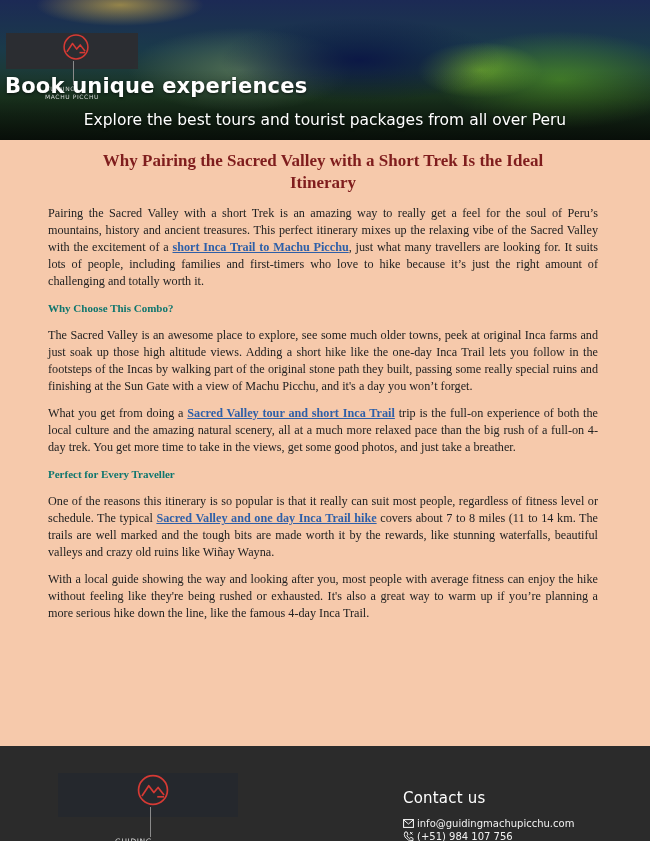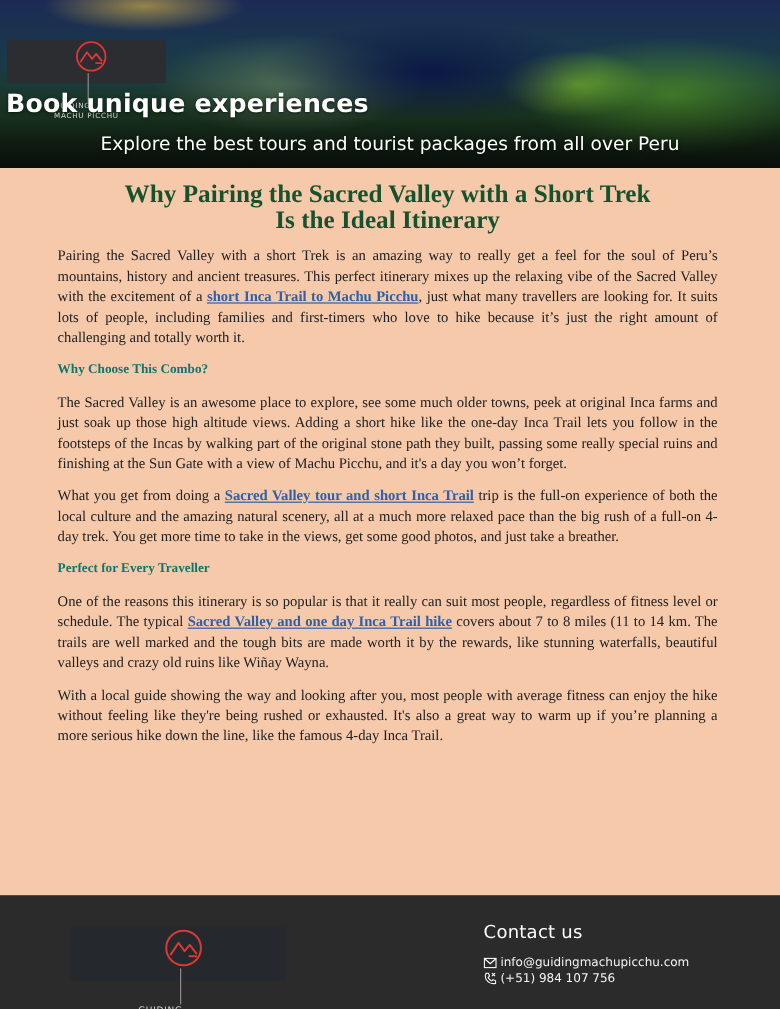--- a/index.html
+++ b/index.html
@@ -40,32 +40,32 @@
   .logo-text { font-family: "DejaVu Sans", sans-serif; color: #d9d9d9; text-transform: uppercase; line-height: 1.25; letter-spacing: 0.6px; }
   .logo-box.top .logo-mark { width: 28px; height: 28px; margin-left: 8px; }
   .logo-box.top .logo-sep { height: 24px; margin: 0 5px 0 8px; }
   .logo-box.top .logo-text { font-size: 6px; }
   .logo-box.bottom .logo-mark { width: 34px; height: 34px; margin-left: 10px; }
   .logo-box.bottom .logo-sep { height: 30px; margin: 0 6px 0 10px; }
   .logo-box.bottom .logo-text { font-size: 7.5px; }
 
   .article { position: absolute; left: 48px; top: 150px; width: 550px; }
   .article h1 {
-    font-family: "Liberation Serif", serif; font-weight: bold; font-size: 21px; line-height: 22px;
-    text-align: center; color: #14532d; padding: 0 50px; margin-bottom: 11px;
+    font-family: "Liberation Serif", serif; font-weight: bold; font-size: 17px; line-height: 22px;
+    text-align: center; color: #7f1d1d; padding: 0 50px; margin-bottom: 11px;
   }
   .article p {
     font-size: 12.2px; line-height: 17px; text-align: justify; color: #222; margin-bottom: 10px;
   }
   .article h2 { font-size: 11px; font-weight: bold; line-height: 17px; margin-bottom: 10px; color: #0f766e; }
   .article a { color: #2e5fa8; font-weight: bold; text-decoration: underline; }
 
   .footer { position: absolute; left: 0; top: 746px; width: 650px; height: 95px; background: #2b2b2b; }
   .contact { position: absolute; left: 403px; top: 768px; font-family: "DejaVu Sans", sans-serif; color: #ffffff; }
-  .contact-title { font-size: 15px; margin-bottom: 10px; letter-spacing: 0.2px; }
+  .contact-title { font-size: 15px; margin-bottom: 10px; letter-spacing: 0.2px; margin-top: 21px; }
   .contact-line { display: flex; align-items: center; font-size: 10px; line-height: 13px; color: #f2f2f2; }
   .contact-line svg { margin-right: 3px; flex: none; }
 </style>
 </head>
 <body>
 
 <div class="hero">
   <div class="hero-shade"></div>
   <div class="logo-box top">
     <svg class="logo-mark" viewBox="0 0 40 40">

